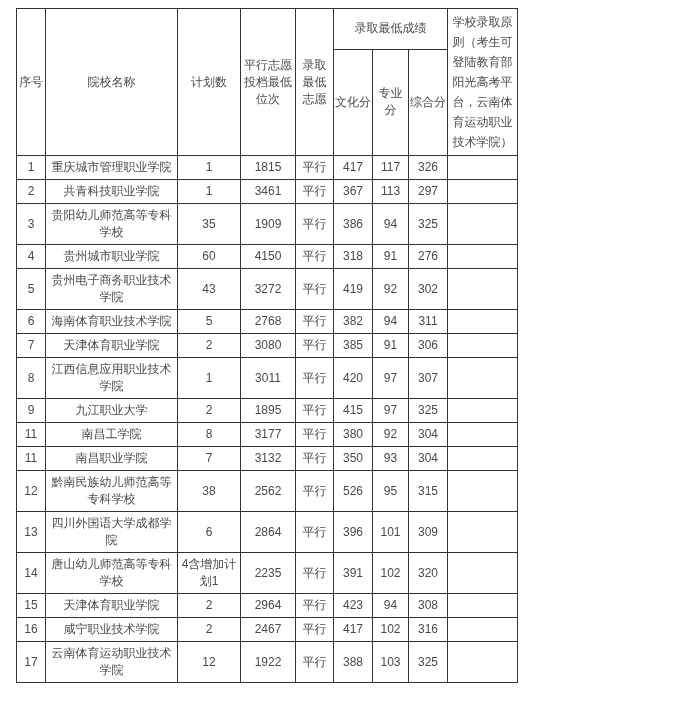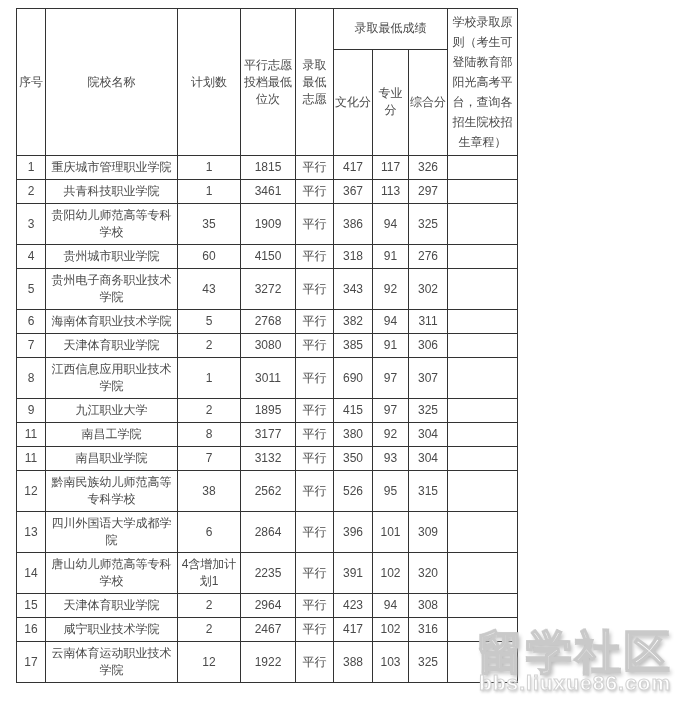--- a/index.html
+++ b/index.html
@@ -79,21 +79,21 @@
       <col style="width:70px">
     </colgroup>
     <thead>
       <tr class="hrow1">
         <th rowspan="2">序号</th>
         <th rowspan="2">院校名称</th>
         <th rowspan="2">计划数</th>
         <th rowspan="2">平行志愿投档最低位次</th>
         <th rowspan="2">录取最低志愿</th>
         <th colspan="3">录取最低成绩</th>
-        <th rowspan="2" class="h-principle">学校录取原则（考生可登陆教育部阳光高考平台，查询各招生院校招生章程）</th>
+        <th rowspan="2" class="h-principle">学校录取原则（考生可登陆教育部阳光高考平台，云南体育运动职业技术学院）</th>
       </tr>
       <tr class="hrow2">
         <th>文化分</th>
         <th>专业分</th>
         <th>综合分</th>
       </tr>
     </thead>
     <tbody>
     <tr>
       <td class="cell-seq">1</td>
@@ -142,21 +142,21 @@
       <td class="cell-composite">276</td>
       <td class="cell-principle"></td>
     </tr>
 
     <tr>
       <td class="cell-seq">5</td>
       <td class="cell-school">贵州电子商务职业技术学院</td>
       <td class="cell-plan">43</td>
       <td class="cell-rank">3272</td>
       <td class="cell-choice">平行</td>
-      <td class="cell-culture">343</td>
+      <td class="cell-culture">419</td>
       <td class="cell-major">92</td>
       <td class="cell-composite">302</td>
       <td class="cell-principle"></td>
     </tr>
 
     <tr>
       <td class="cell-seq">6</td>
       <td class="cell-school">海南体育职业技术学院</td>
       <td class="cell-plan">5</td>
       <td class="cell-rank">2768</td>
@@ -178,21 +178,21 @@
       <td class="cell-composite">306</td>
       <td class="cell-principle"></td>
     </tr>
 
     <tr>
       <td class="cell-seq">8</td>
       <td class="cell-school">江西信息应用职业技术学院</td>
       <td class="cell-plan">1</td>
       <td class="cell-rank">3011</td>
       <td class="cell-choice">平行</td>
-      <td class="cell-culture">690</td>
+      <td class="cell-culture">420</td>
       <td class="cell-major">97</td>
       <td class="cell-composite">307</td>
       <td class="cell-principle"></td>
     </tr>
 
     <tr>
       <td class="cell-seq">9</td>
       <td class="cell-school">九江职业大学</td>
       <td class="cell-plan">2</td>
       <td class="cell-rank">1895</td>
@@ -294,18 +294,14 @@
       <td class="cell-rank">1922</td>
       <td class="cell-choice">平行</td>
       <td class="cell-culture">388</td>
       <td class="cell-major">103</td>
       <td class="cell-composite">325</td>
       <td class="cell-principle"></td>
     </tr>
   </tbody>
   </table>
 
-  <div class="watermark">
-    <div class="watermark-title">留学社区</div>
-    <div class="watermark-url">bbs.liuxue86.com</div>
-  </div>
 
 </div>
 
 </body></html>

